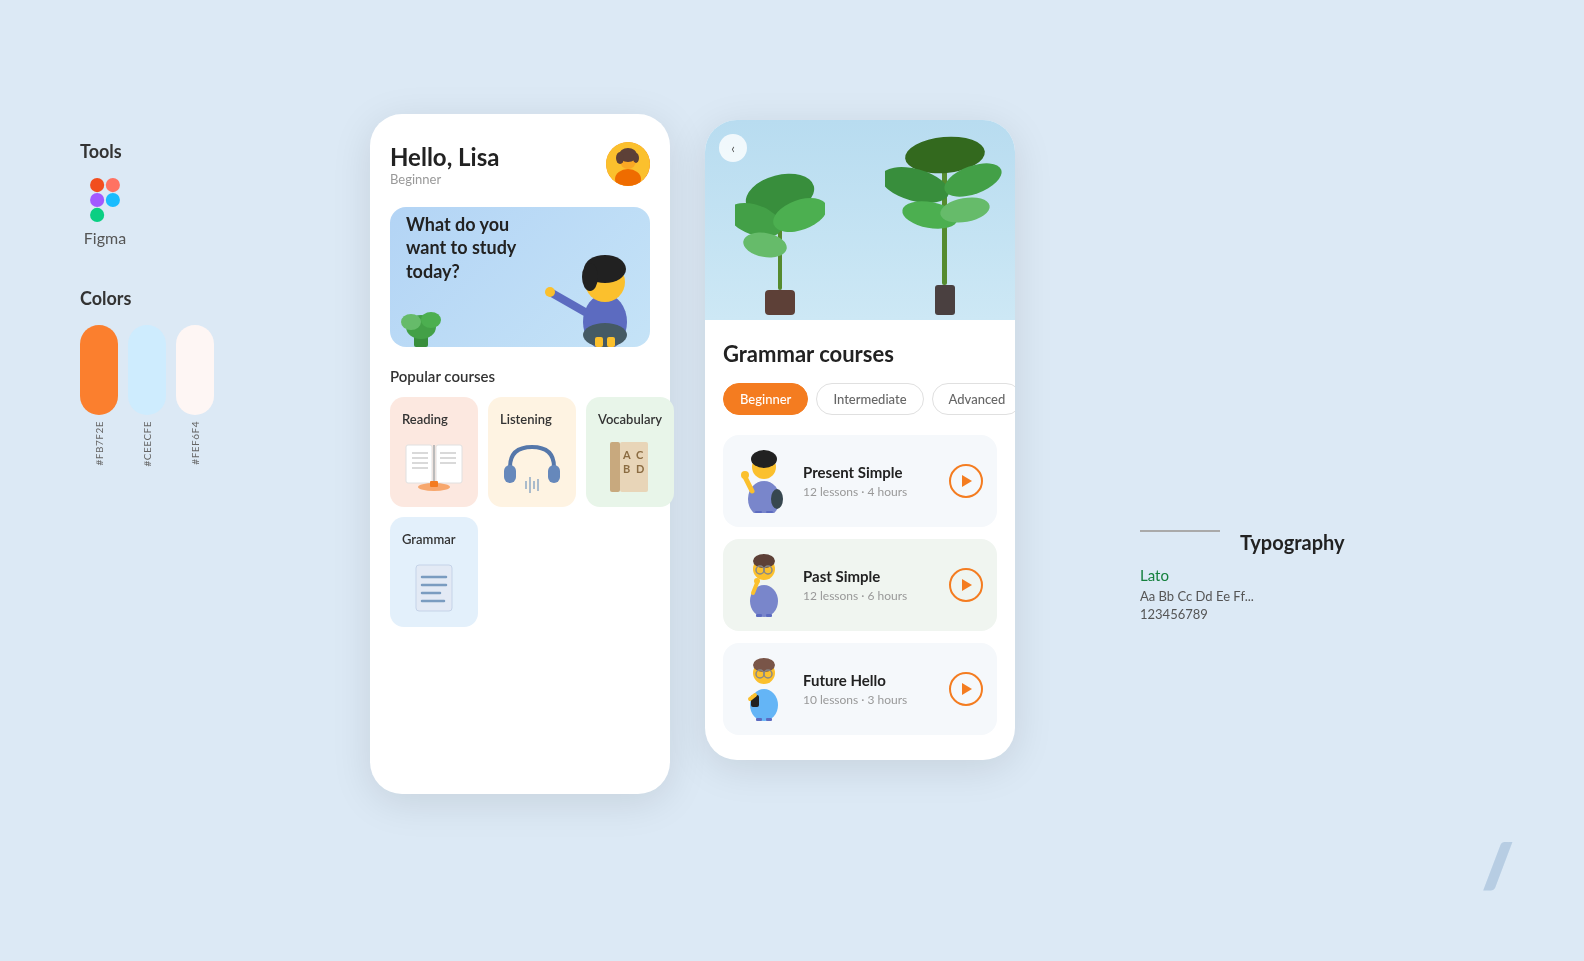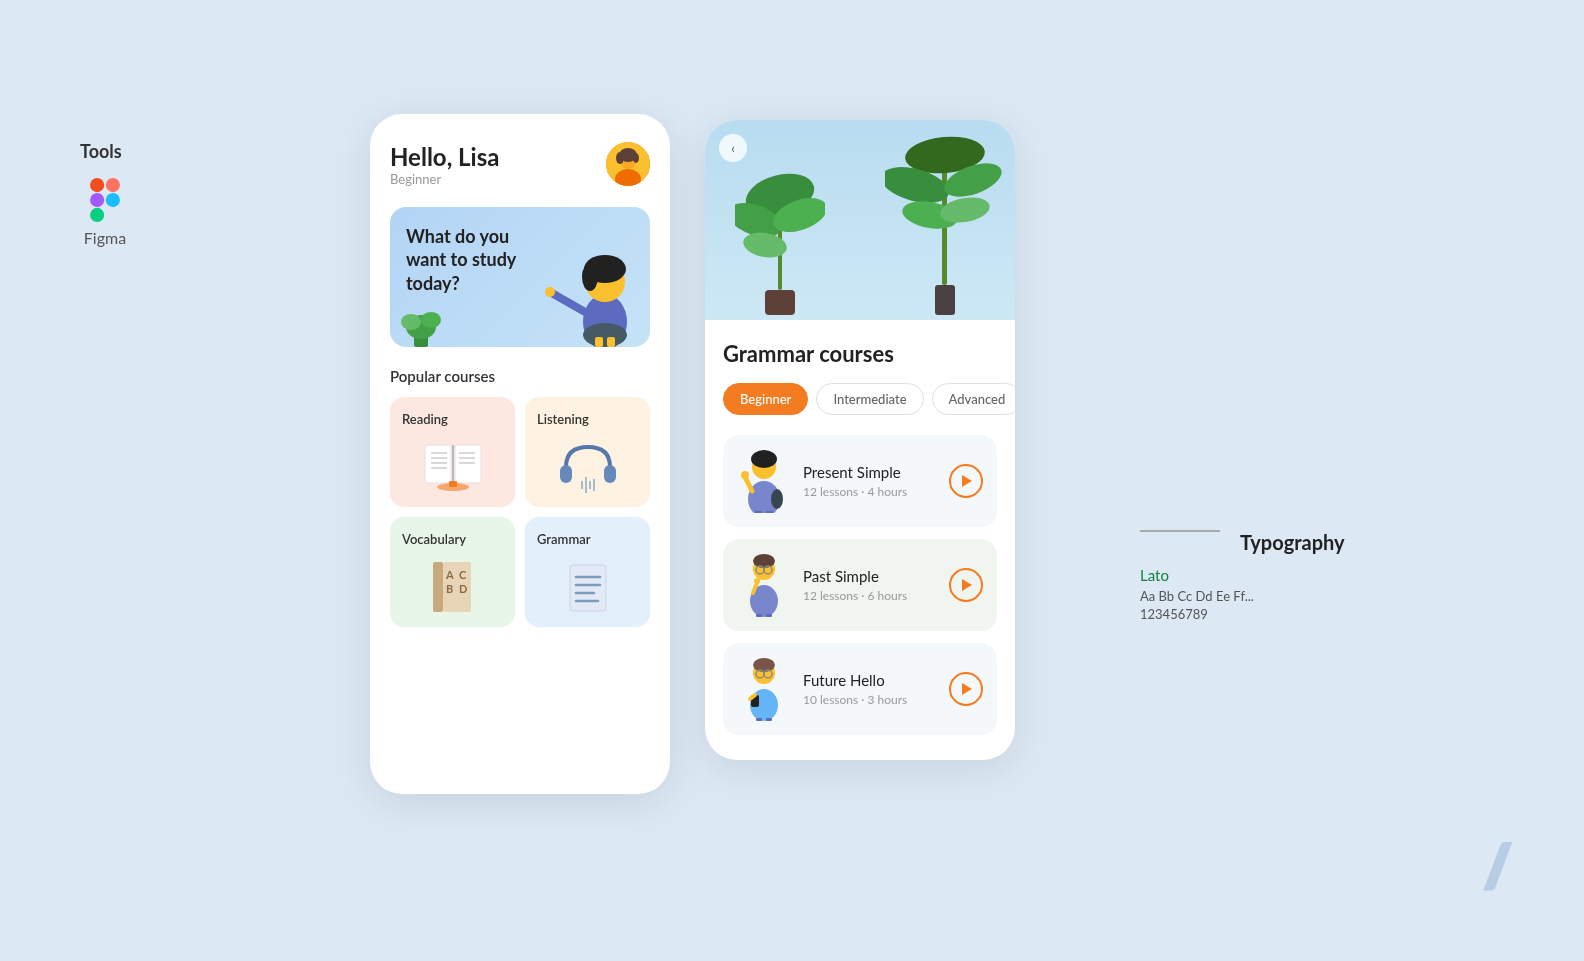--- a/index.html
+++ b/index.html
@@ -99,21 +99,21 @@
       display: flex;
       align-items: center;
       justify-content: center;
       flex-shrink: 0;
     }
 
     
     .banner-card {
       background: linear-gradient(135deg, #b3d4f5 0%, #c5e3f7 100%);
       border-radius: 16px;
-      padding: 18px 16px 0;
+      padding: 6px 16px 0;
       margin-bottom: 20px;
       height: 140px;
       position: relative;
       overflow: hidden;
     }
     .banner-card h2 {
       font-size: 18px;
       font-weight: 700;
       color: #222;
       max-width: 140px;
@@ -122,21 +122,21 @@
 
     
     .section-heading {
       font-size: 15px;
       font-weight: 600;
       color: #333;
       margin-bottom: 12px;
     }
     .courses-grid {
       display: grid;
-      grid-template-columns: 1fr 1fr;
+      grid-template-columns: 1fr 1fr 1fr;
       gap: 10px;
     }
     .course-card {
       border-radius: 14px;
       padding: 14px 12px 10px;
       display: flex;
       flex-direction: column;
       gap: 8px;
       min-height: 110px;
     }
@@ -245,21 +245,21 @@
       flex-shrink: 0;
       display: flex;
       align-items: center;
       justify-content: center;
     }
     .lesson-info {
       flex: 1;
     }
     .lesson-title {
       font-size: 15px;
-      font-weight: 400;
+      font-weight: 700;
       color: #222;
       margin-bottom: 3px;
     }
     .lesson-meta {
       font-size: 12px;
       color: #999;
     }
     .play-btn {
       width: 34px;
       height: 34px;
@@ -346,20 +346,37 @@
         <rect x="0" y="0" width="18" height="18" rx="9" fill="#F24E1E"></rect>
         <rect x="20" y="0" width="18" height="18" rx="9" fill="#FF7262"></rect>
         <rect x="0" y="19" width="18" height="18" rx="9" fill="#A259FF"></rect>
         <rect x="0" y="38" width="18" height="18" rx="9" fill="#0ACF83"></rect>
         <circle cx="29" cy="28" r="9" fill="#1ABCFE"></circle>
       </svg>
       <div class="tool-label">Figma</div>
     </div>
   </div>
 
+  <div class="colors-section">
+    <div class="section-title">Colors</div>
+    <div class="color-swatches">
+      <div class="color-swatch">
+        <div class="swatch-pill" style="background:#FB7F2E;"></div>
+        <span class="swatch-label">#FB7F2E</span>
+      </div>
+      <div class="color-swatch">
+        <div class="swatch-pill" style="background:#CEECFE;"></div>
+        <span class="swatch-label">#CEECFE</span>
+      </div>
+      <div class="color-swatch">
+        <div class="swatch-pill" style="background:#FEF6F4;"></div>
+        <span class="swatch-label">#FEF6F4</span>
+      </div>
+    </div>
+  </div>
 </div>
 
 <div class="phone-1">
 
   <div class="phone1-header">
     <div class="phone1-greeting">
       <h1>Hello, Lisa</h1>
       <p>Beginner</p>
     </div>
     <div class="avatar-circle">

